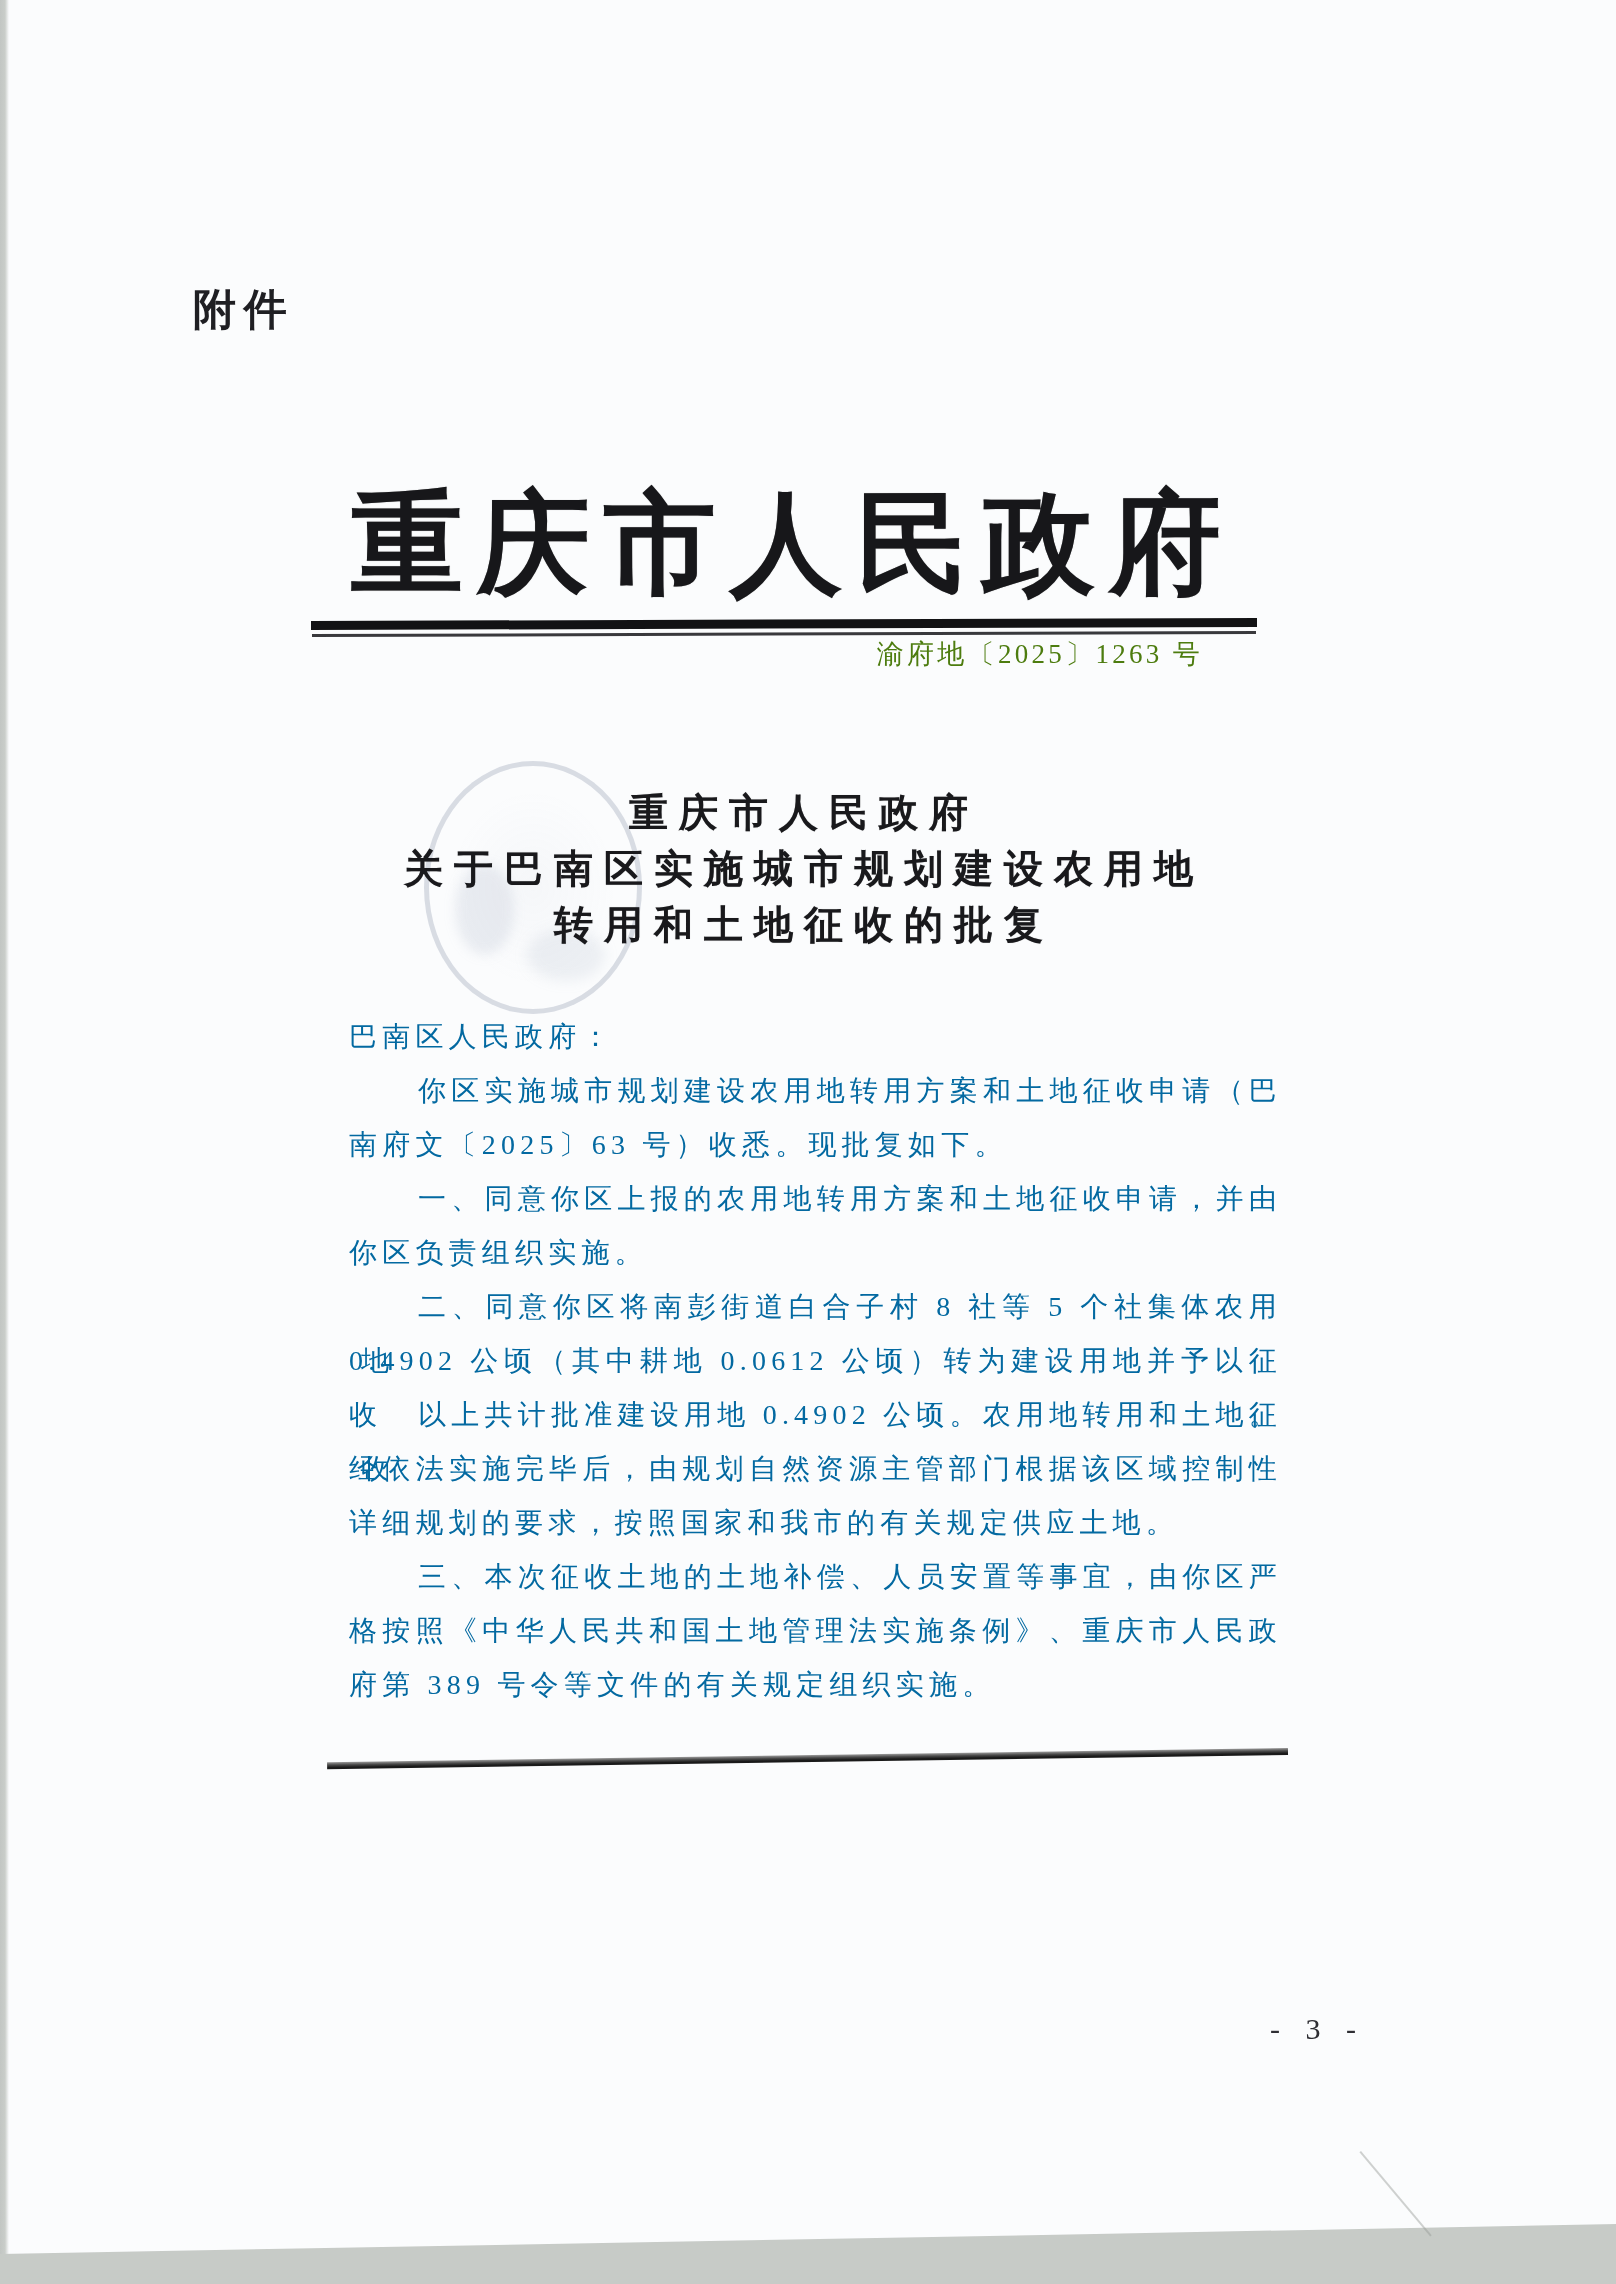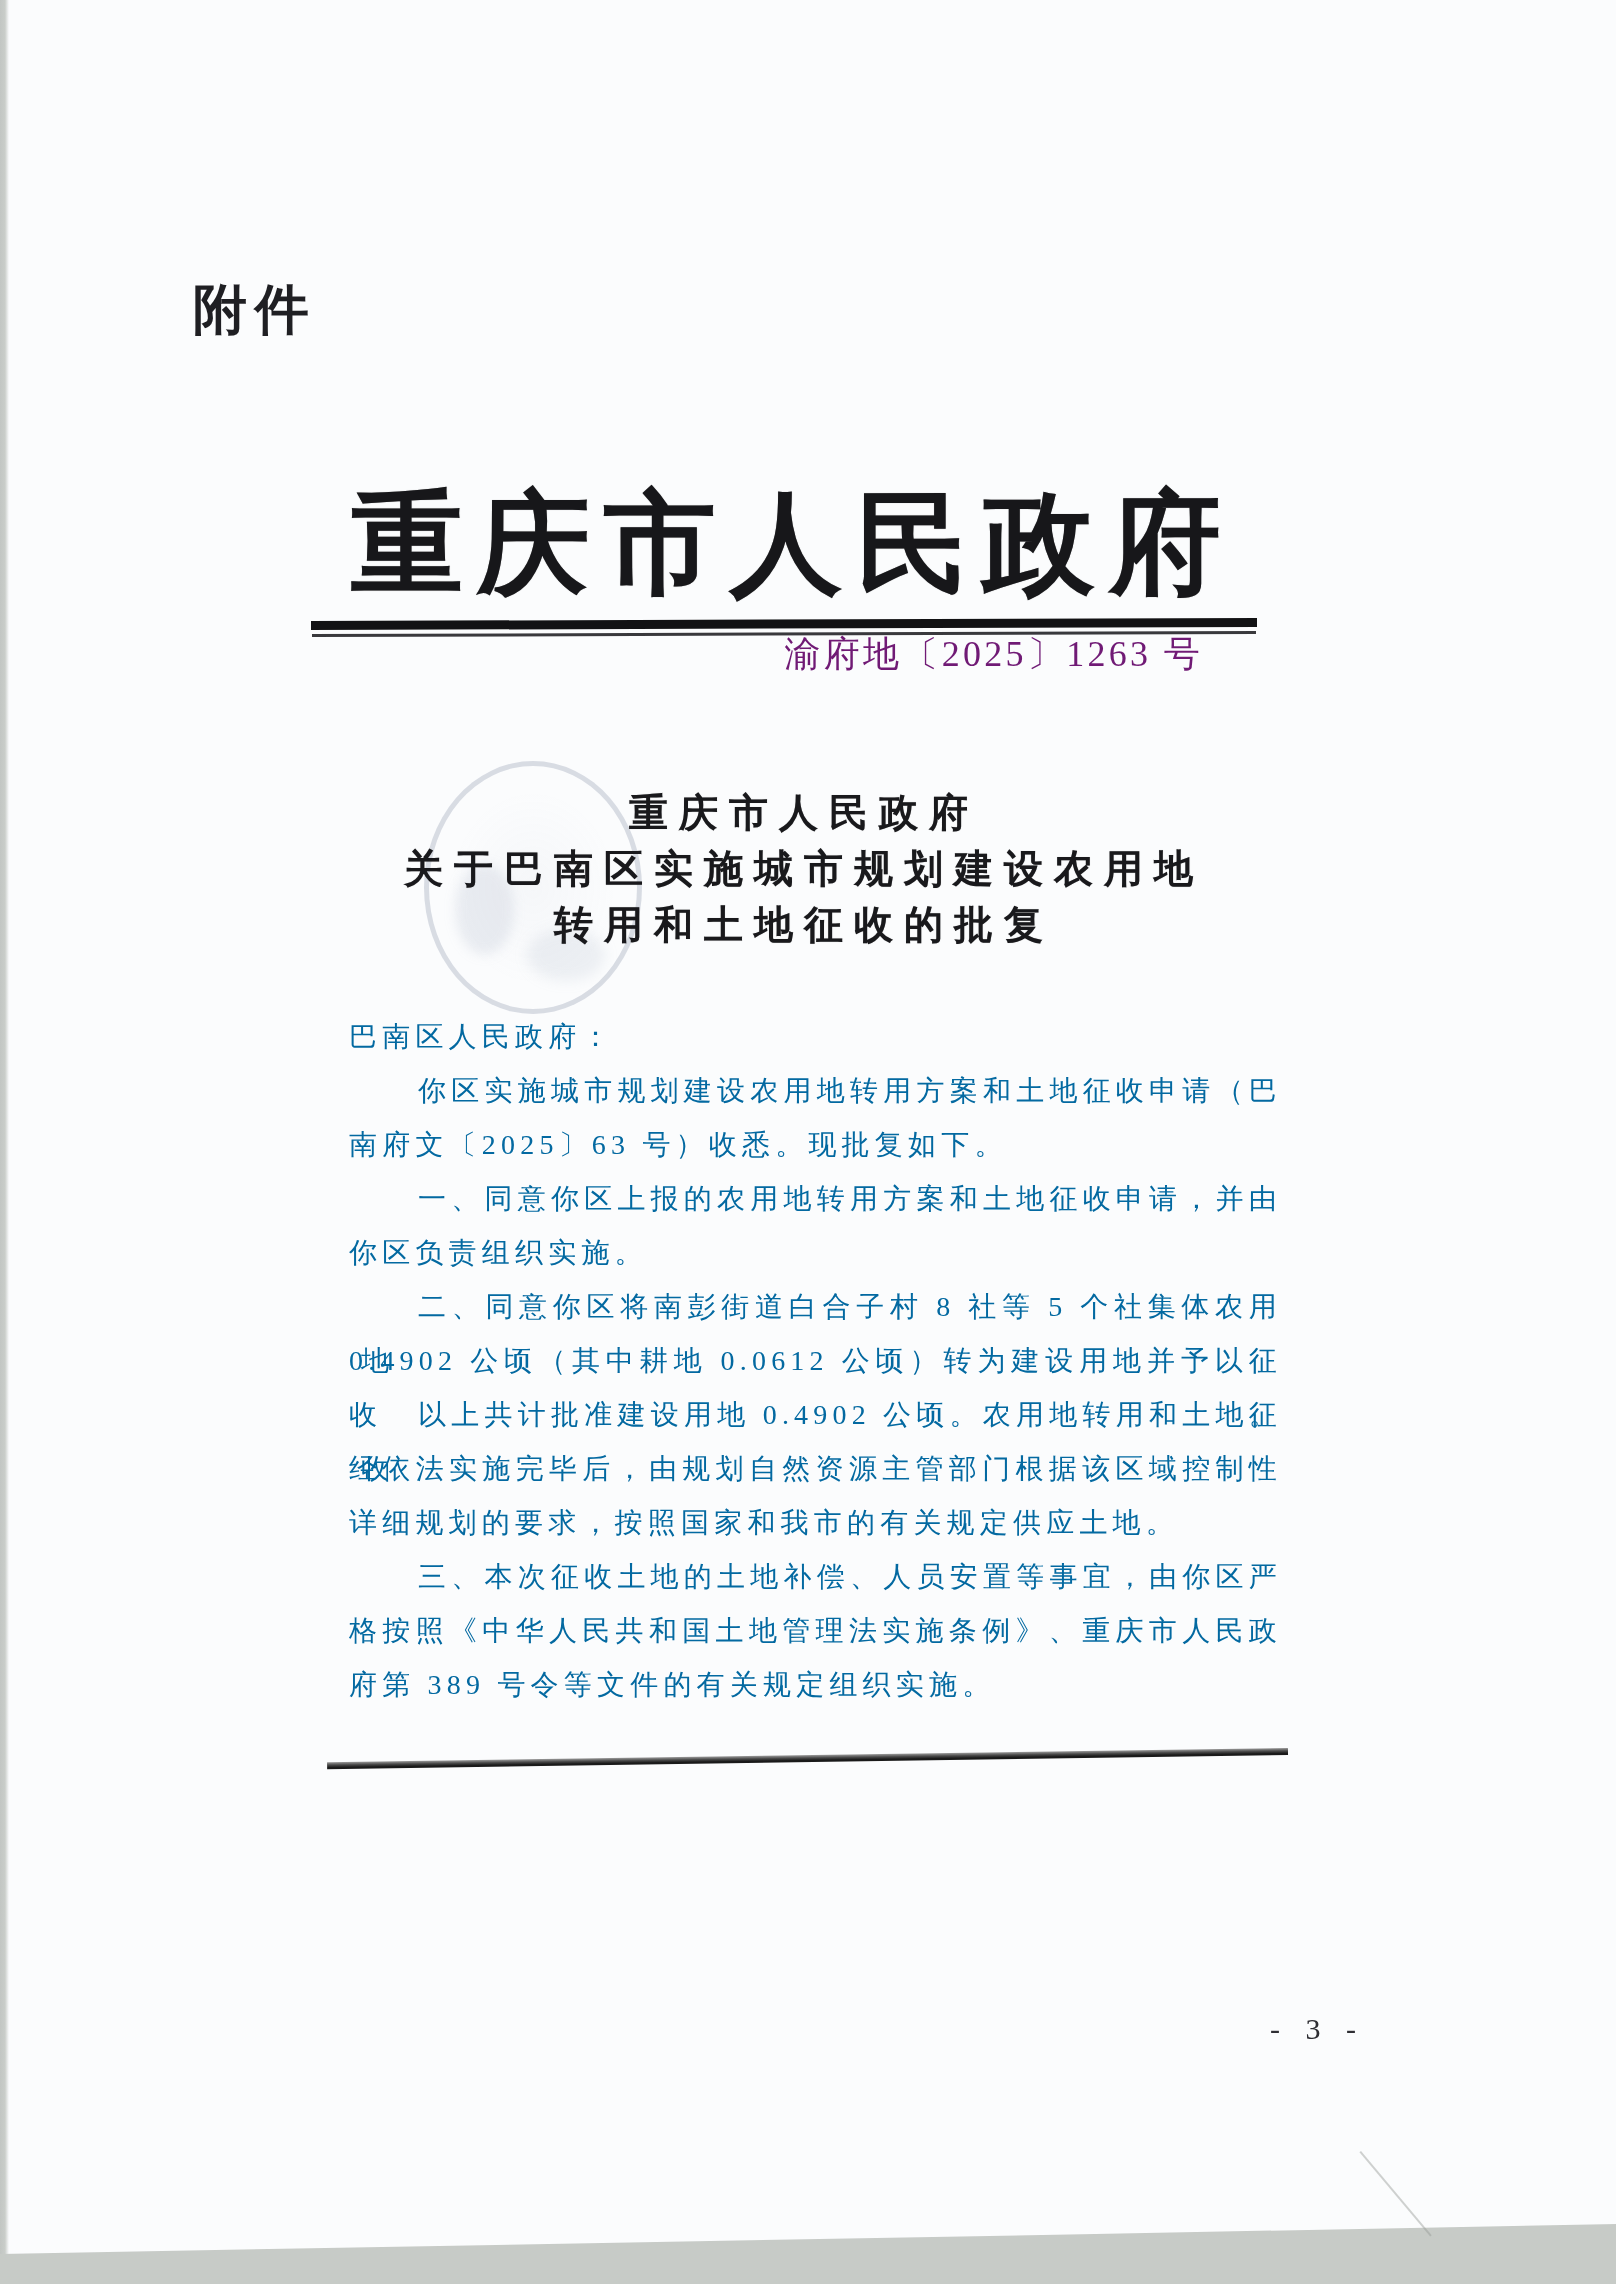--- a/index.html
+++ b/index.html
@@ -23,21 +23,21 @@
   }
   .scan-corner-crease {
     position: absolute; left: 1361px; top: 2151px; width: 110px; height: 2px;
     background: rgba(150,156,150,0.45);
     transform: rotate(50deg); transform-origin: left top;
   }
   
   .attachment {
     position: absolute; left: 193px; top: 286px;
     font-family: "Liberation Sans", "DejaVu Sans", sans-serif;
-    font-size: 54px; font-weight: 600; letter-spacing: 7.8px;
+    font-size: 43px; font-weight: 600; letter-spacing: 7.8px;
     color: #1f1f23; line-height: 46px;
   }
   
   .masthead {
     position: absolute; left: 311px; top: 481px; width: 950px;
     text-align: center; padding-left: 14.3px;
     font-size: 112px; font-weight: 700; letter-spacing: 14.3px;
     color: #17171a; line-height: 127px;
     text-shadow: 0 0 0.7px rgba(0,0,0,0.55);
   }
@@ -45,21 +45,21 @@
     position: absolute; left: 311px; top: 621px; width: 946px; height: 8.5px;
     background: #121214; transform: rotate(-0.18deg); transform-origin: left center;
   }
   .rule-thin {
     position: absolute; left: 312px; top: 634px; width: 944px; height: 2.6px;
     background: #39393d; transform: rotate(-0.18deg); transform-origin: left center;
   }
   .doc-number {
     position: absolute; left: 311px; top: 639px; width: 892px;
     text-align: right;
-    font-size: 36px; letter-spacing: 3.3px; color: #701a75; line-height: 30px;
+    font-size: 27px; letter-spacing: 3.3px; color: #4d7c0f; line-height: 30px;
   }
   
   .seal {
     position: absolute; left: 424px; top: 761px; width: 218px; height: 253px;
     border: 5.9px solid rgba(125,138,162,0.28);
     border-radius: 50%;
     background: radial-gradient(closest-side, rgba(140,152,178,0.05), rgba(140,152,178,0.0) 80%);
   }
   .seal-smudge-1 {
     position: absolute; left: 26px; top: 98px; width: 59px; height: 91px;

